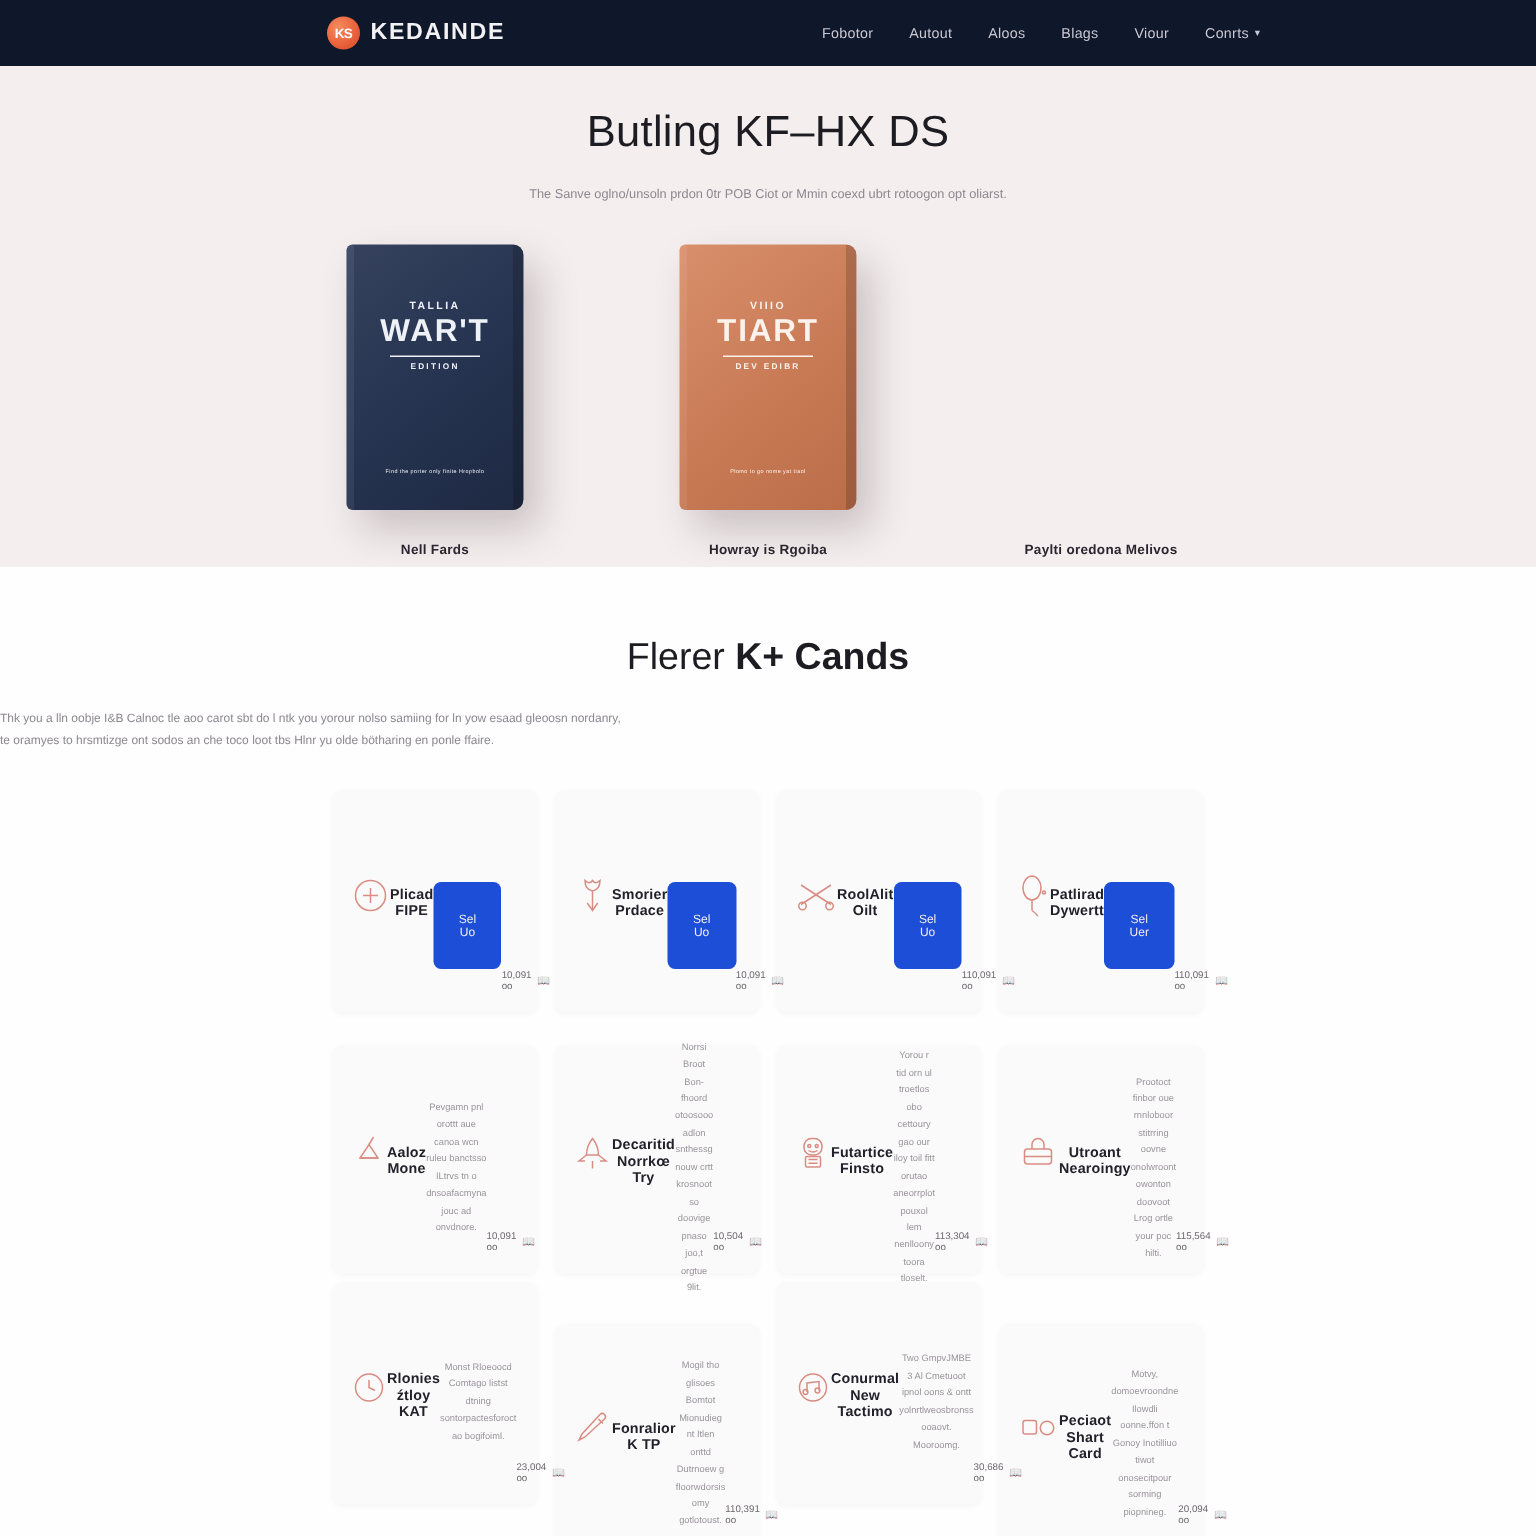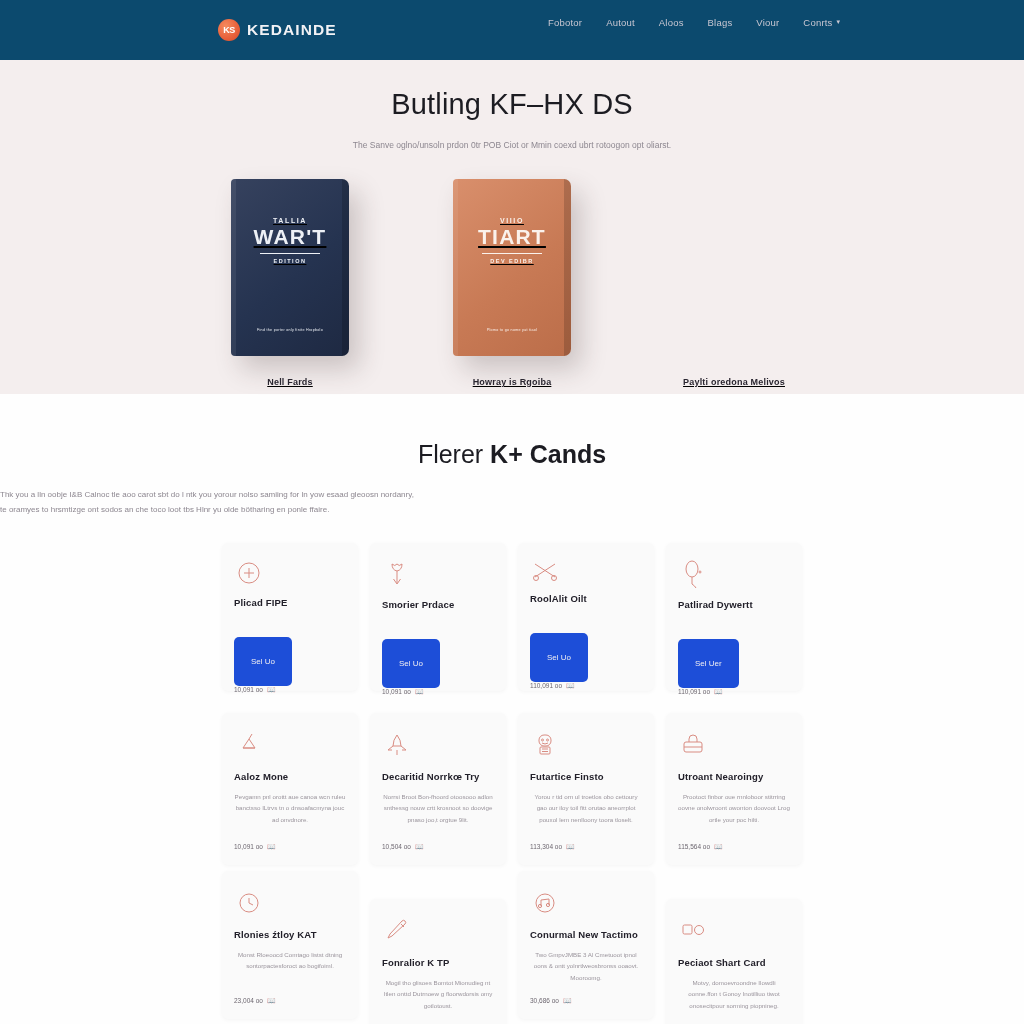--- a/index.html
+++ b/index.html
@@ -6,22 +6,22 @@
   html, body {
     width: 1024px; height: 1024px;
     font-family: "Liberation Sans", sans-serif;
     background: #ffffff;
     overflow: hidden;
   }
   .page { width: 1024px; height: 1024px; position: relative; }
 
   
   .navbar {
-    height: 60px;
-    background: #0c4a6e;
+    height: 44px;
+    background: #0f172a;
     display: flex; align-items: center;
     padding: 0 0 0 218px;
     position: relative;
   }
   .brand { display: flex; align-items: center; gap: 7px; }
   .brand-badge {
     width: 22px; height: 22px; border-radius: 50%;
     background: radial-gradient(circle at 35% 32%, #f58a5e 0%, #e8603a 60%, #d24a28 100%);
     display: flex; align-items: center; justify-content: center;
     font-size: 9px; font-weight: bold; color: #fff; letter-spacing: -0.5px;
@@ -60,21 +60,21 @@
     font-size: 8.5px;
     color: #8d8790;
     margin-top: 19px;
     filter: blur(0.4px);
   }
 
   .books {
     display: flex; justify-content: center; align-items: flex-end;
     gap: 80px; margin-top: 29px;
   }
-  .book-wrap { width: 142px; display: flex; flex-direction: column; align-items: center; text-decoration: underline; }
+  .book-wrap { width: 142px; display: flex; flex-direction: column; align-items: center; }
   .book {
     width: 118px; height: 177px;
     border-radius: 4px 7px 7px 4px;
     position: relative;
     box-shadow: 10px 13px 26px rgba(60,40,40,.22);
     display: flex; flex-direction: column; align-items: center;
     padding-top: 38px;
     overflow: hidden;
   }
   .book::after {
@@ -128,21 +128,21 @@
     display: grid;
     grid-template-columns: repeat(4, 136px);
     justify-content: center;
     column-gap: 12px;
     margin-top: 25px;
   }
   .card {
     background: #fafafa;
     border-radius: 6px;
     padding: 17px 12px 14px;
-    display: flex; flex-direction: column; align-items: flex-start;
+    display: flex; flex-direction: row; align-items: center;
     box-shadow: 0 1px 4px rgba(0,0,0,.045);
   }
   .row1 .card { height: 148px; }
   .row2 { margin-top: 22px; }
   .row2 .card { height: 152px; }
   .row3 { margin-top: 22px; }
   .row3 .card { height: 148px; }
   .row3 .card.lift { margin-top: -16px; }
   .row3 .card.drop { margin-top: 12px; }
 

